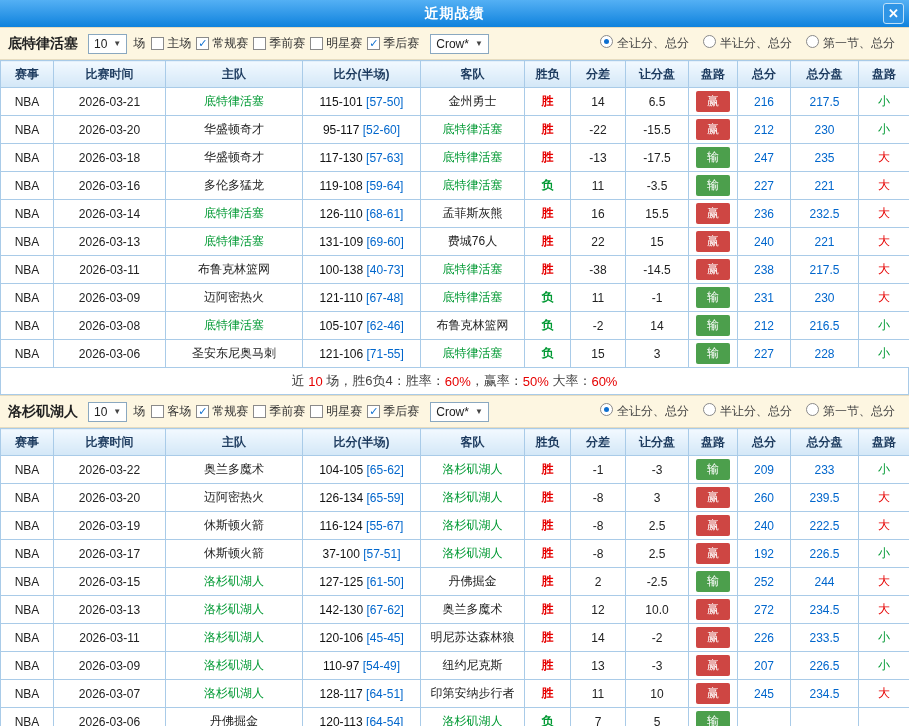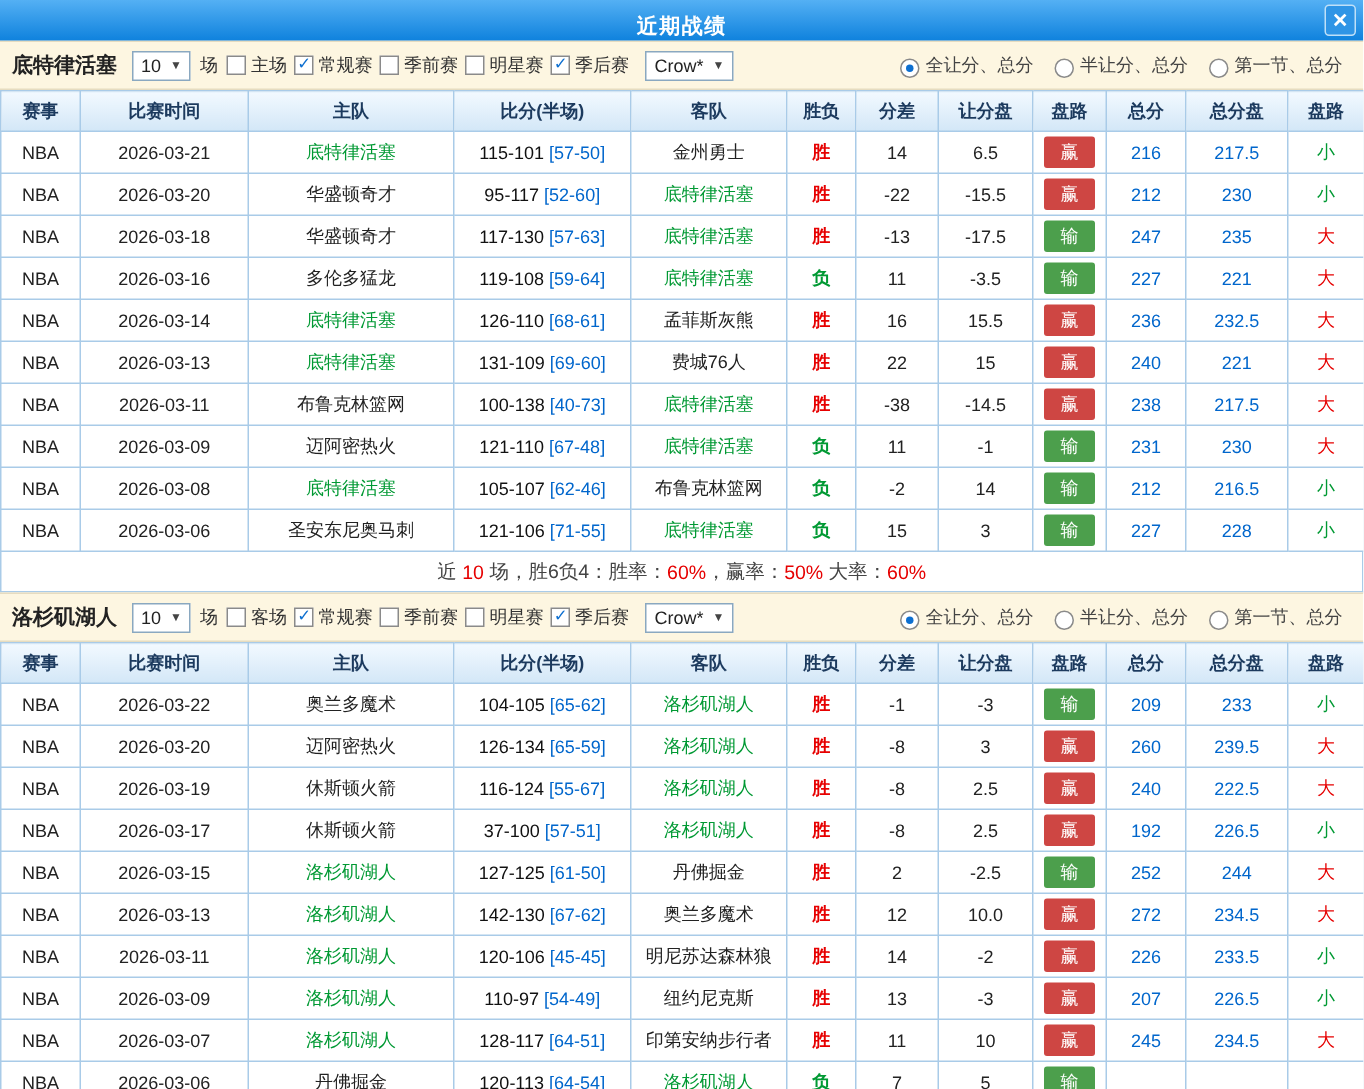--- a/index.html
+++ b/index.html
@@ -1,37 +1,37 @@
 <!DOCTYPE html>
 <html style="--titlebar-blue: #1486e3; --header-cream: #fdf6e1; --table-border-blue: #a9cbe8; --focus-team-green: #009933; --win-red: #e60000; --loss-green: #009933; --badge-win-bg: #ce4643; --badge-loss-bg: #4c9f4c; --link-blue: #0066cc;"><head>
 <meta charset="utf-8">
 <style>
   *{box-sizing:border-box;margin:0;padding:0}
   html,body{width:909px;height:726px;overflow:hidden;background:#fff;
     font-family:"Liberation Sans","DejaVu Sans",sans-serif}
   .popup{width:909px;height:726px;overflow:hidden;position:relative;background:#fff}
   .titlebar{height:27px;background:linear-gradient(#54b0f4,#0f82dd);
-    display:flex;align-items:flex-end;justify-content:center;position:relative}
+    display:flex;align-items:center;justify-content:center;position:relative}
   .title{color:#fff;font-size:14px;font-weight:bold;letter-spacing:1px}
   .close{position:absolute;right:5px;top:3px;width:21px;height:21px;
     background:#2f95e6;border:1px solid #bfe0f8;border-radius:3px;color:#fff;
     font-size:13px;font-weight:bold;cursor:pointer;display:flex;align-items:center;justify-content:center}
   .filterbar{height:33px;background:var(--header-cream,#fdf6e1);display:flex;align-items:center;
     gap:6px;padding:0 8px;border-bottom:1px solid #e6dcc0;border-top:1px solid #e6dcc0}
   .team-name{font-size:14px;font-weight:bold;color:#222;margin-right:4px}
   .select{display:inline-flex;align-items:center;gap:6px;border:1px solid #8aa8c0;background:#fff;
     padding:2px 5px;font-size:12px;color:#222;cursor:pointer;height:20px}
   .select .arrow{font-size:8px;color:#444}
   .lbl{font-size:12px;color:#333}
   .checks{display:flex;align-items:flex-start}
   .cb-item{display:inline-flex;align-items:center;gap:3px;font-size:12px;color:#333;cursor:pointer;margin-right:5px}
   .cb{width:13px;height:13px;border:1px solid #8a8a8a;background:#fff;display:inline-flex;
     align-items:center;justify-content:center;font-size:11px;color:#0d6fd0;font-weight:bold;line-height:1}
   .radios{margin-left:auto;display:flex;align-items:center;gap:14px;padding-right:6px}
-  .radio-item{display:inline-flex;align-items:flex-end;gap:4px;font-size:12px;color:#444;cursor:pointer}
+  .radio-item{display:inline-flex;align-items:flex-start;gap:4px;font-size:12px;color:#444;cursor:pointer}
   .radio{width:13px;height:13px;border:1px solid #8a8a8a;border-radius:50%;background:#fff;position:relative}
   .radio.sel::after{content:"";position:absolute;left:3px;top:3px;width:5px;height:5px;border-radius:50%;background:#0d6fd0}
   table{width:100%;border-collapse:collapse;table-layout:fixed}
   th,td{border:1px solid var(--table-border-blue,#a9cbe8);height:28px;text-align:center;
     font-size:12px;color:#222;overflow:hidden;white-space:nowrap}
   thead th{background:linear-gradient(#f2f9ff,#d3e7f7);font-weight:bold;color:#1c3a5e;height:27px}
   .focus{color:var(--focus-team-green,#009933)}
   .score-main{font-weight:normal;color:#111}
   .half{color:var(--link-blue,#0066cc)}
   .win{color:var(--win-red,#e60000);font-weight:bold}

